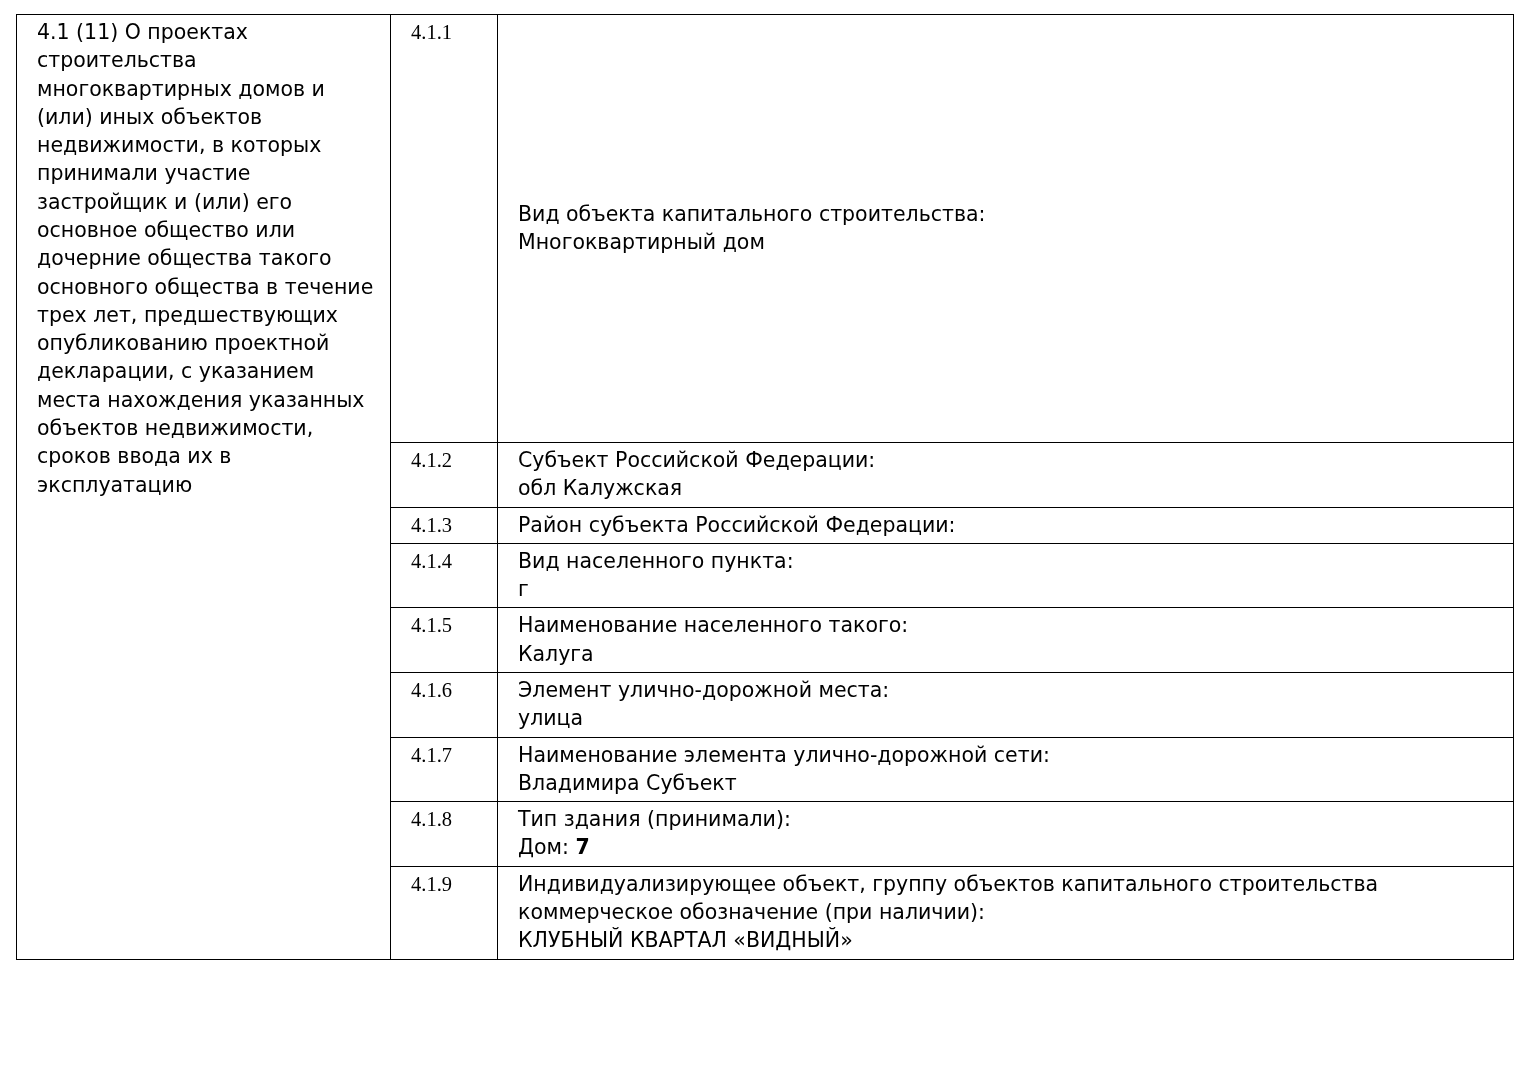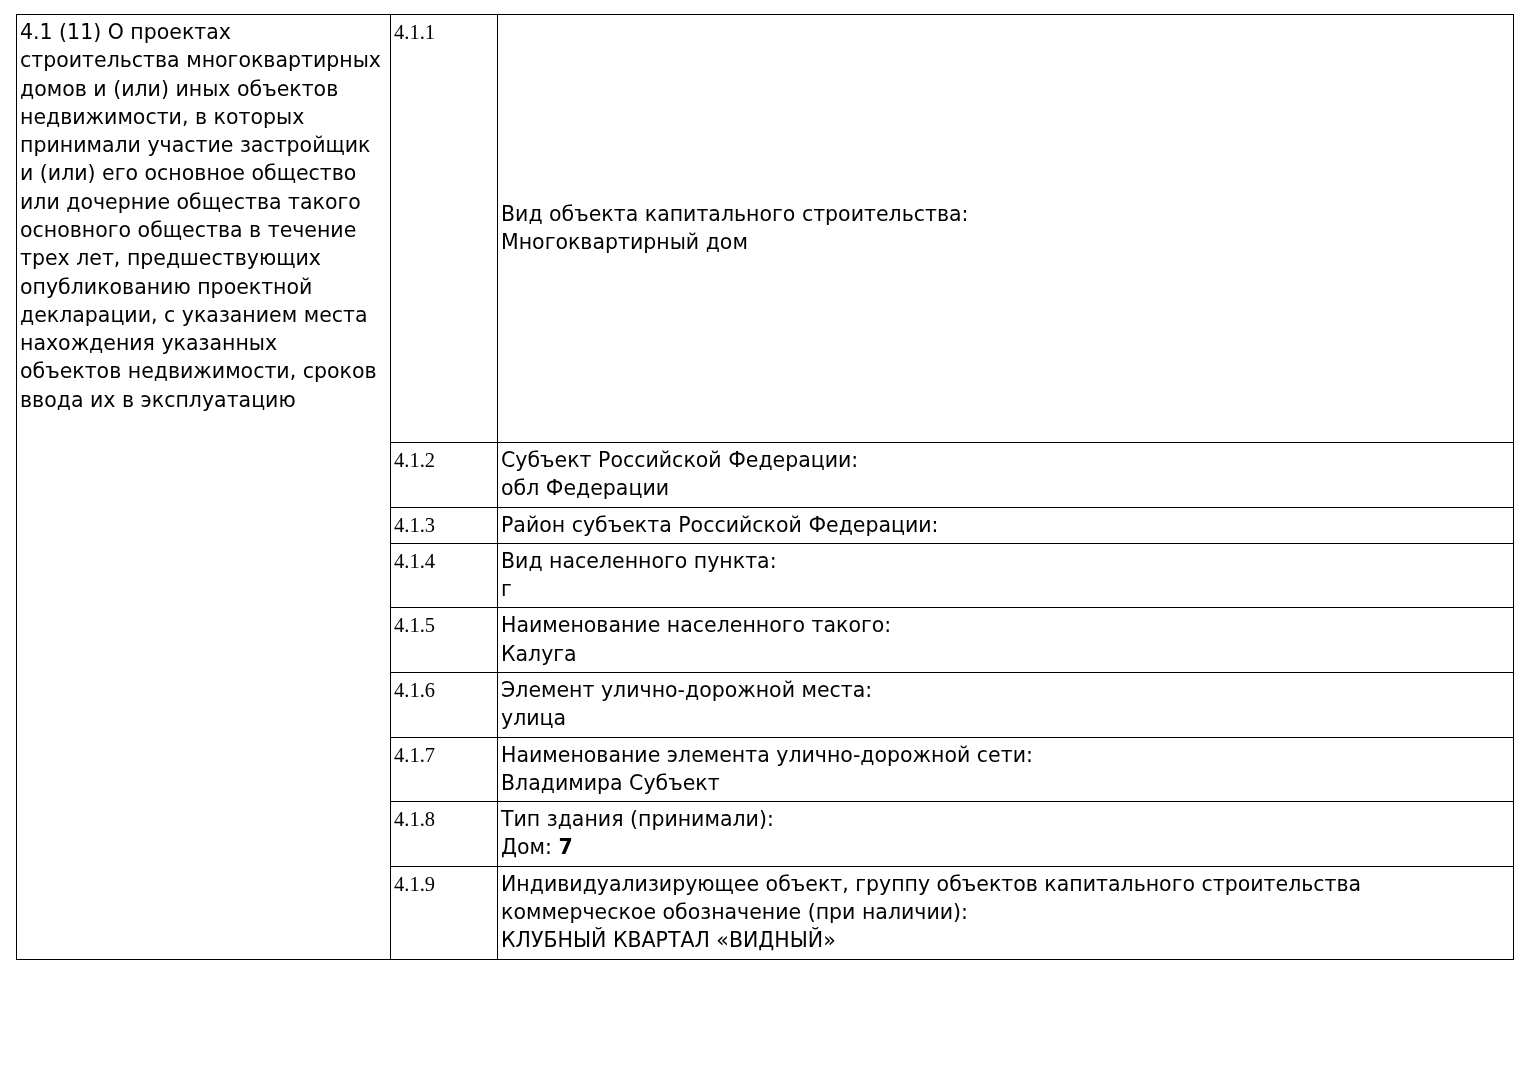--- a/index.html
+++ b/index.html
@@ -21,21 +21,21 @@
     padding: 14px 16px 0 16px;
   }
   table.decl {
     border-collapse: collapse;
     width: 1497px;
     table-layout: fixed;
   }
   table.decl td {
     border: 1px solid #000000;
     vertical-align: top;
-    padding: 3px 6px 4px 3px;
+    padding: 3px 6px 4px 20px;
     font-size: 20.5px;
     line-height: 1.38;
   }
   col.c-label { width: 374px; }
   col.c-num   { width: 107px; }
   col.c-value { width: 1016px; }
 
   td.label-cell {
     vertical-align: top;
     line-height: 1.36;
@@ -90,21 +90,21 @@
               <span class="answer">Многоквартирный дом</span>
             </div>
           </div>
         </td>
       </tr>
 
       <tr>
         <td class="num-cell">4.1.2</td>
         <td class="value-cell">
           <span class="caption">Субъект Российской Федерации:</span>
-          <span class="answer">обл Федерации</span>
+          <span class="answer">обл Калужская</span>
         </td>
       </tr>
 
       <tr>
         <td class="num-cell">4.1.3</td>
         <td class="value-cell">
           <span class="caption">Район субъекта Российской Федерации:</span>
         </td>
       </tr>
 

